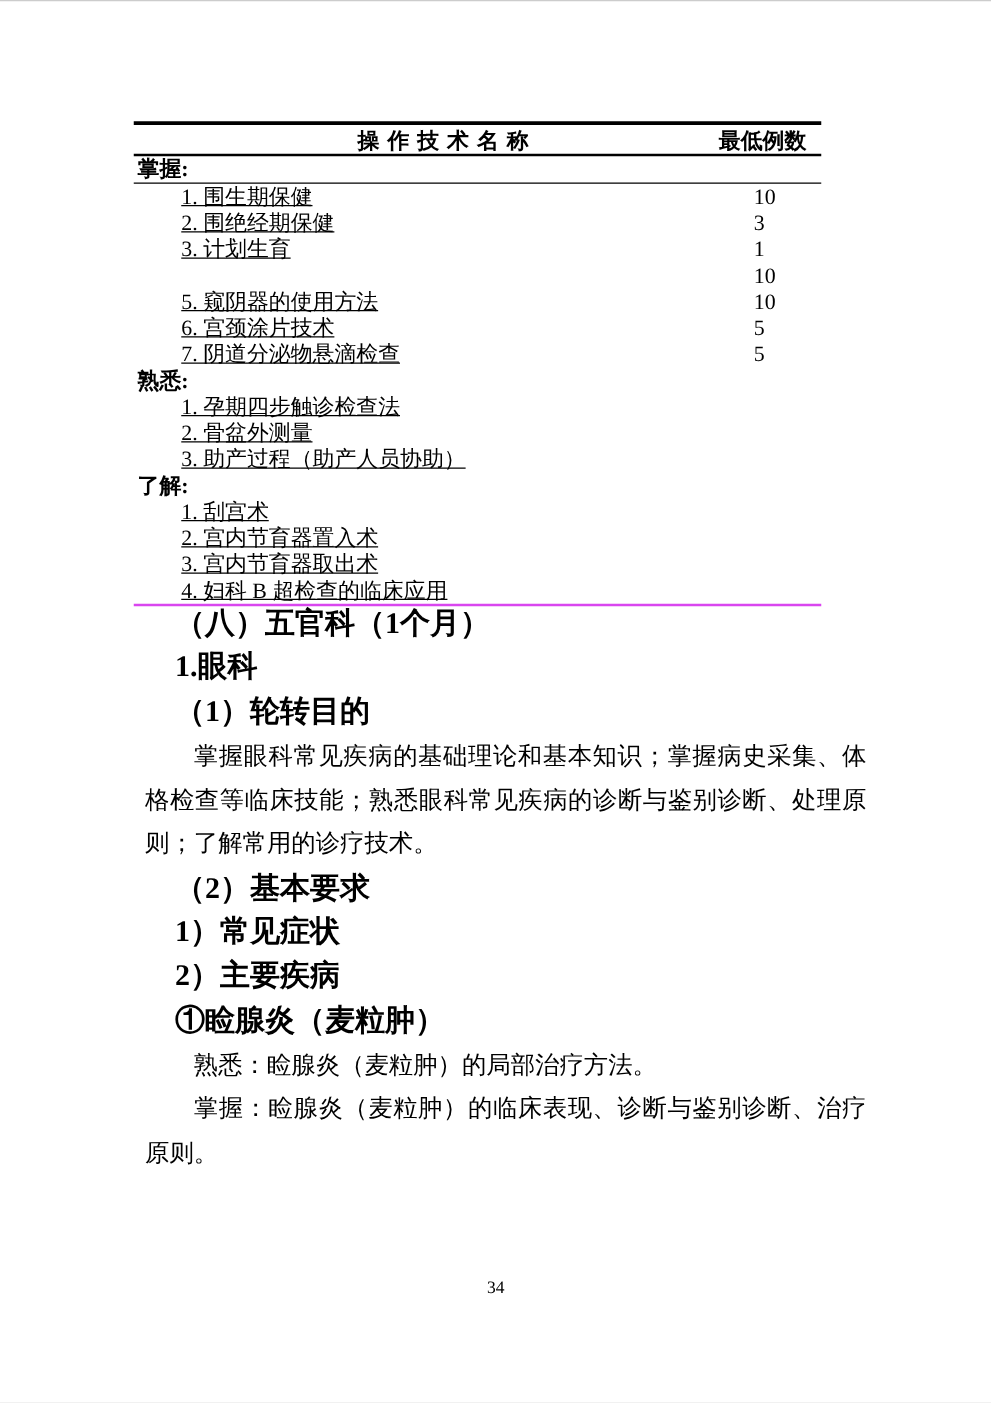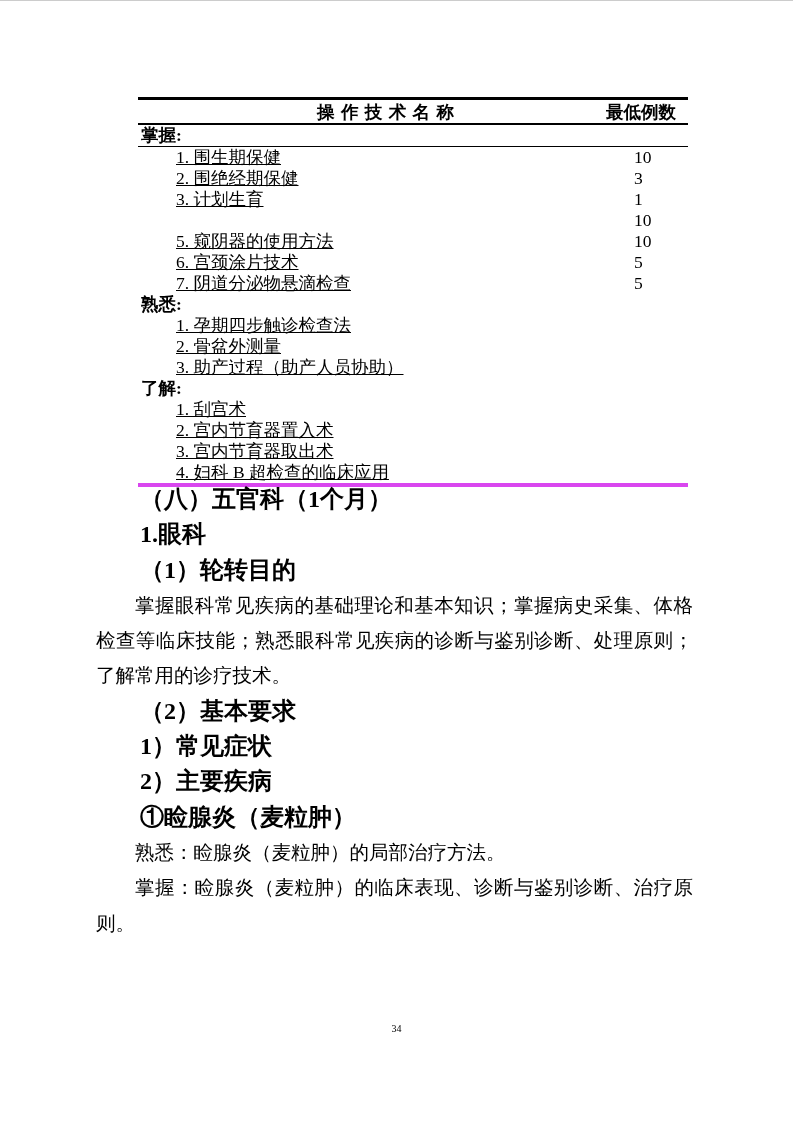--- a/index.html
+++ b/index.html
@@ -12,25 +12,25 @@
     background: #ffffff;
     color: #000000;
     font-family: "Liberation Serif", "DejaVu Serif", serif;
     border-top: 1px solid #cccccc;
     overflow: hidden;
   }
 
   
   .proc-table {
     position: absolute;
-    left: 138px;
+    left: 107px;
     top: 96px;
     width: 550px;
     border-top: 3px solid #000;
-    border-bottom: 4px solid #d946ef;
+    border-bottom: 2px solid #d946ef;
   }
   .t-header {
     position: relative;
     height: 25px;
     line-height: 25px;
     border-bottom: 2px solid #000;
     font-weight: bold;
     font-size: 17.5px;
   }
   .th-name {
@@ -84,30 +84,31 @@
     font-size: 24px;
     line-height: 35.3px;
     margin-left: 44px;
     white-space: nowrap;
   }
   .block-paragraph {
     font-size: 19.5px;
     line-height: 35.3px;
     text-align: justify;
     text-indent: 2em;
+    margin-left: 20px;
   }
 
   
   .page-number {
     position: absolute;
     top: 1022px;
     left: 0;
     width: 100%;
     text-align: center;
-    font-size: 10px;
+    font-size: 14px;
   }
 </style>
 </head>
 <body>
 
 <div class="page">
 
   <div class="proc-table">
     <div class="t-header">
       <span class="th-name">操 作 技 术 名 称</span>

